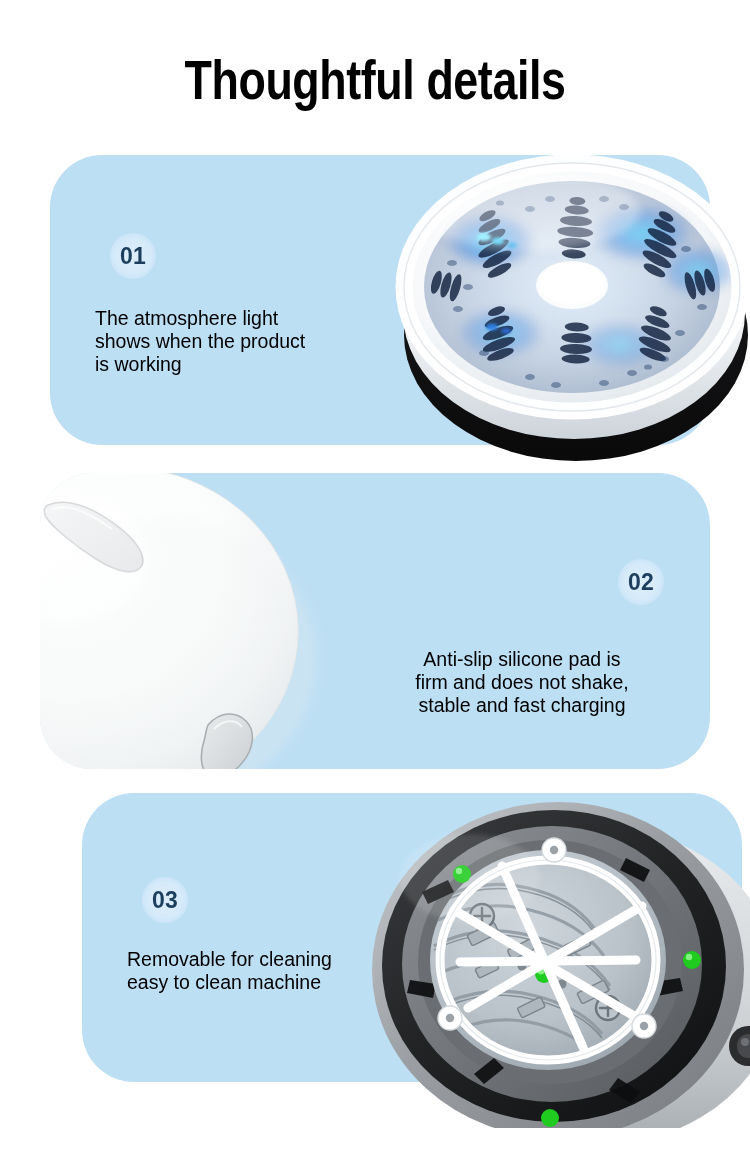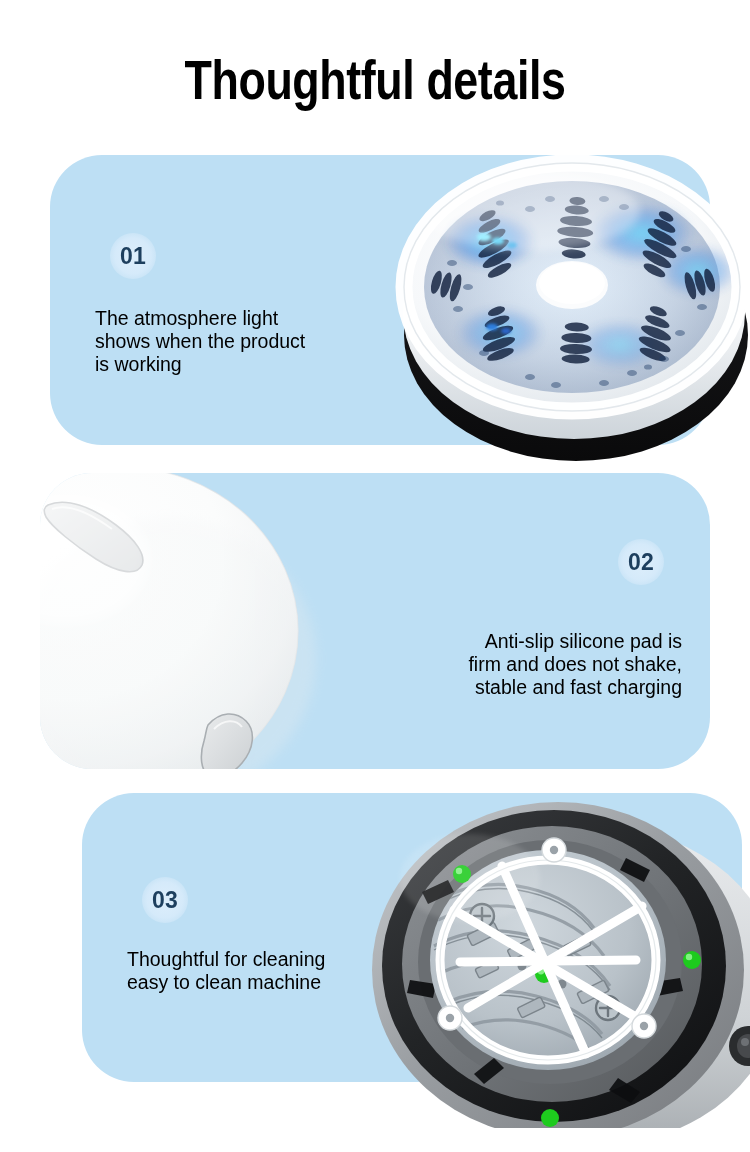--- a/index.html
+++ b/index.html
@@ -67,22 +67,22 @@
     font-size: 19.5px;
     line-height: 23px;
     white-space: pre-line;
   }
 
   
   .c1-badge { left: 60px;  top: 78px; }
   .c1-text  { left: 45px;  top: 152px; width: 300px; text-align: left; }
 
   
-  .c2-badge { left: 578px; top: 66px; }
-  .c2-text  { right: 28px; top: 157px; width: 320px; text-align: right; }
+  .c2-badge { left: 578px; top: 86px; }
+  .c2-text  { right: 28px; top: 175px; width: 320px; text-align: center; }
 
   
   .c3-badge { left: 60px;  top: 84px; }
   .c3-text  { left: 45px;  top: 155px; width: 300px; text-align: left; }
 
   
   .art {
     position: absolute;
     pointer-events: none;
   }
@@ -447,15 +447,15 @@
         <ellipse cx="395" cy="254" rx="4" ry="4" fill="#6d7074"></ellipse>
 
         <ellipse cx="120" cy="90" rx="70" ry="44" fill="#ffffff" opacity="0.12" filter="url(#g3)"></ellipse>
       </svg>
     </div>
   </div>
 
   <div class="badge c3-badge">
     <span>03</span>
   </div>
-  <div class="card-text c3-text">Thoughtful for cleaning
+  <div class="card-text c3-text">Removable for cleaning
 easy to clean machine</div>
 </div>
 
 </body></html>

